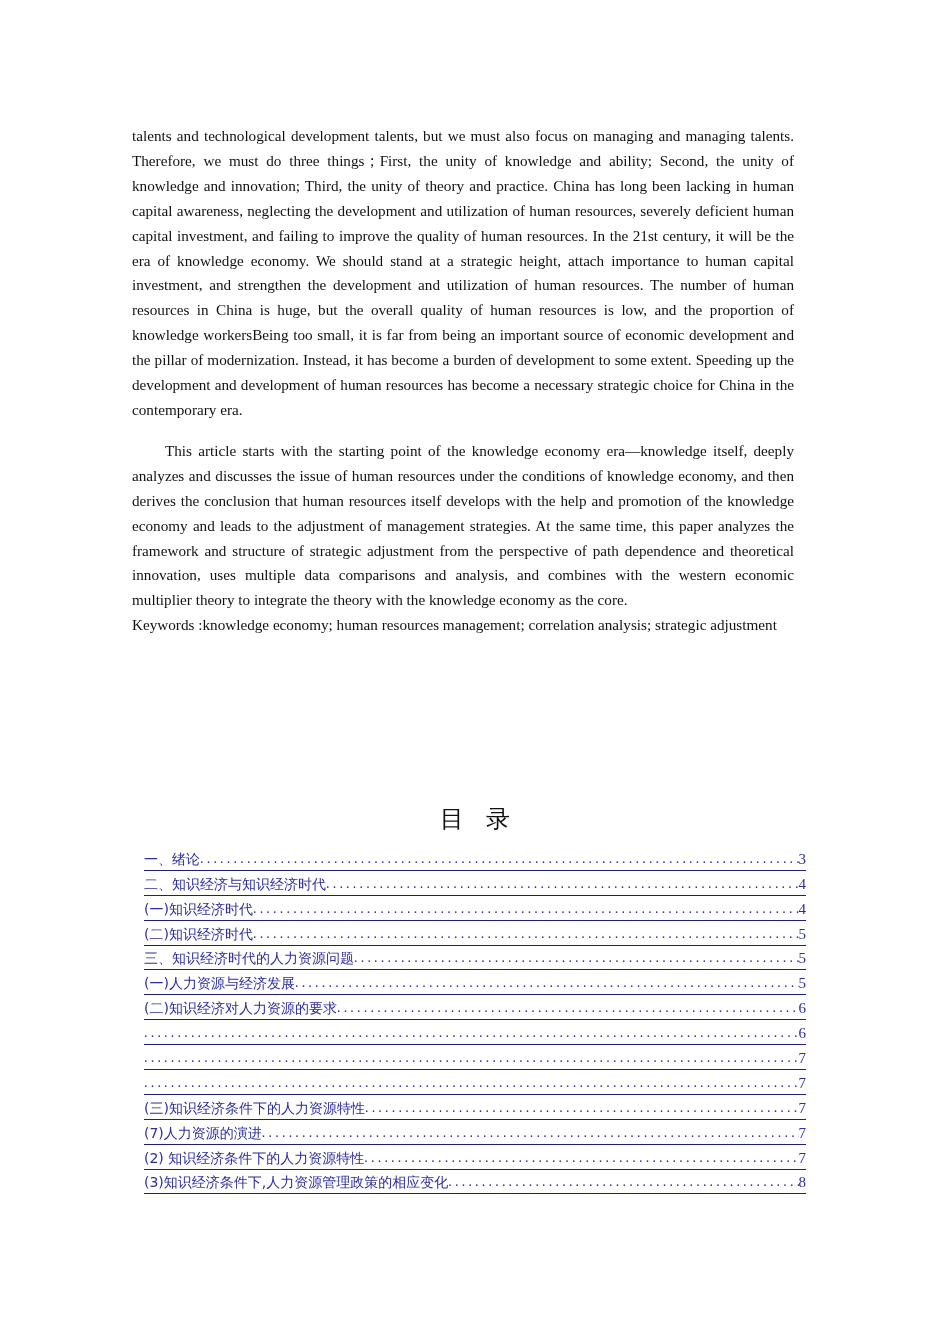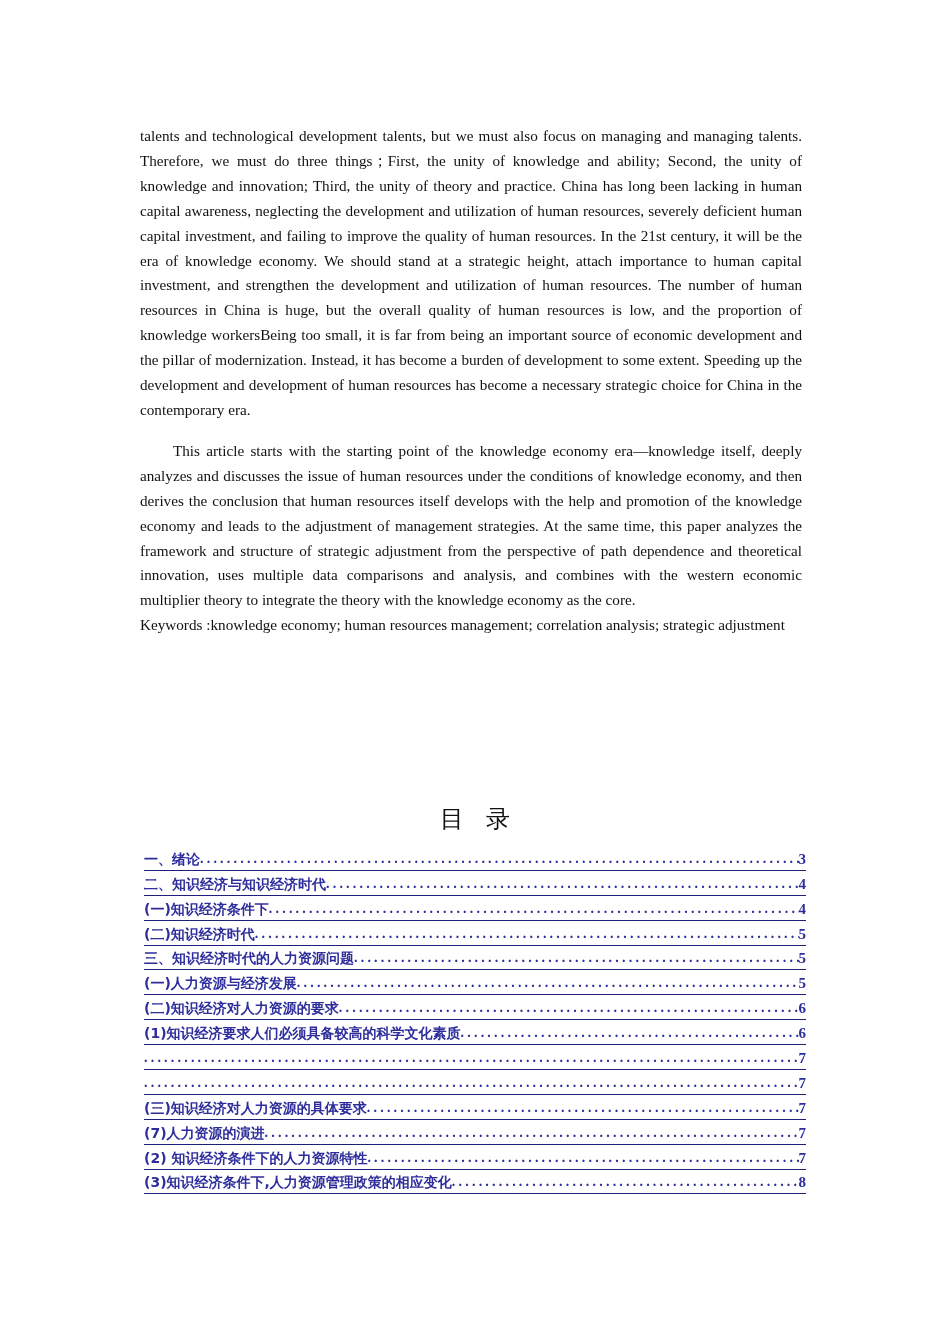--- a/index.html
+++ b/index.html
@@ -1,17 +1,17 @@
 <!DOCTYPE html>
 <html><head>
 <meta charset="utf-8">
 <style>
   html, body { margin: 0; padding: 0; background: #ffffff; }
   body { width: 950px; height: 1344px; position: relative; overflow: hidden; }
-  .page { position: absolute; left: 140px; top: 124px; width: 662px; }
+  .page { position: absolute; left: 132px; top: 124px; width: 662px; }
   .para {
     font-family: "Liberation Serif", "DejaVu Serif", serif;
     font-size: 15.2px;
     line-height: 24.9px;
     color: #111111;
     text-align: justify;
     margin: 0;
   }
   .para.indent { text-indent: 33px; margin-top: 16px; }
   .toc-title {
@@ -28,21 +28,20 @@
   .toc-row {
     display: flex; align-items: flex-end;
     height: 24.9px;
     font-family: "DejaVu Sans", sans-serif;
     font-size: 14px;
     color: #2d2d9c;
     border-bottom: 1.3px solid #1f1f7a;
     box-sizing: border-box;
     cursor: pointer;
     line-height: 20px;
-    font-weight: bold;
   }
   .toc-label { white-space: nowrap; padding-bottom: 1px; }
   .toc-dots {
     flex: 1; overflow: hidden; white-space: nowrap;
     letter-spacing: 3.2px; padding-bottom: 1px;
     font-family: "Liberation Serif", serif;
   }
   .toc-dots::before { content: "................................................................................................................................................"; }
   .toc-page {
     font-family: "Liberation Serif", serif;
@@ -65,21 +64,21 @@
       <span class="toc-label">一、绪论</span>
       <span class="toc-dots"></span>
       <span class="toc-page">3</span>
     </div>
     <div class="toc-row">
       <span class="toc-label">二、知识经济与知识经济时代</span>
       <span class="toc-dots"></span>
       <span class="toc-page">4</span>
     </div>
     <div class="toc-row">
-      <span class="toc-label">(一)知识经济条件下</span>
+      <span class="toc-label">(一)知识经济时代</span>
       <span class="toc-dots"></span>
       <span class="toc-page">4</span>
     </div>
     <div class="toc-row">
       <span class="toc-label">(二)知识经济时代</span>
       <span class="toc-dots"></span>
       <span class="toc-page">5</span>
     </div>
     <div class="toc-row">
       <span class="toc-label">三、知识经济时代的人力资源问题</span>
@@ -90,34 +89,33 @@
       <span class="toc-label">(一)人力资源与经济发展</span>
       <span class="toc-dots"></span>
       <span class="toc-page">5</span>
     </div>
     <div class="toc-row">
       <span class="toc-label">(二)知识经济对人力资源的要求</span>
       <span class="toc-dots"></span>
       <span class="toc-page">6</span>
     </div>
     <div class="toc-row">
-      <span class="toc-label">(1)知识经济要求人们必须具备较高的科学文化素质</span>
       <span class="toc-dots"></span>
       <span class="toc-page">6</span>
     </div>
     <div class="toc-row">
       <span class="toc-dots"></span>
       <span class="toc-page">7</span>
     </div>
     <div class="toc-row">
       <span class="toc-dots"></span>
       <span class="toc-page">7</span>
     </div>
     <div class="toc-row">
-      <span class="toc-label">(三)知识经济对人力资源的具体要求</span>
+      <span class="toc-label">(三)知识经济条件下的人力资源特性</span>
       <span class="toc-dots"></span>
       <span class="toc-page">7</span>
     </div>
     <div class="toc-row">
       <span class="toc-label">(7)人力资源的演进</span>
       <span class="toc-dots"></span>
       <span class="toc-page">7</span>
     </div>
     <div class="toc-row">
       <span class="toc-label">(2) 知识经济条件下的人力资源特性</span>

